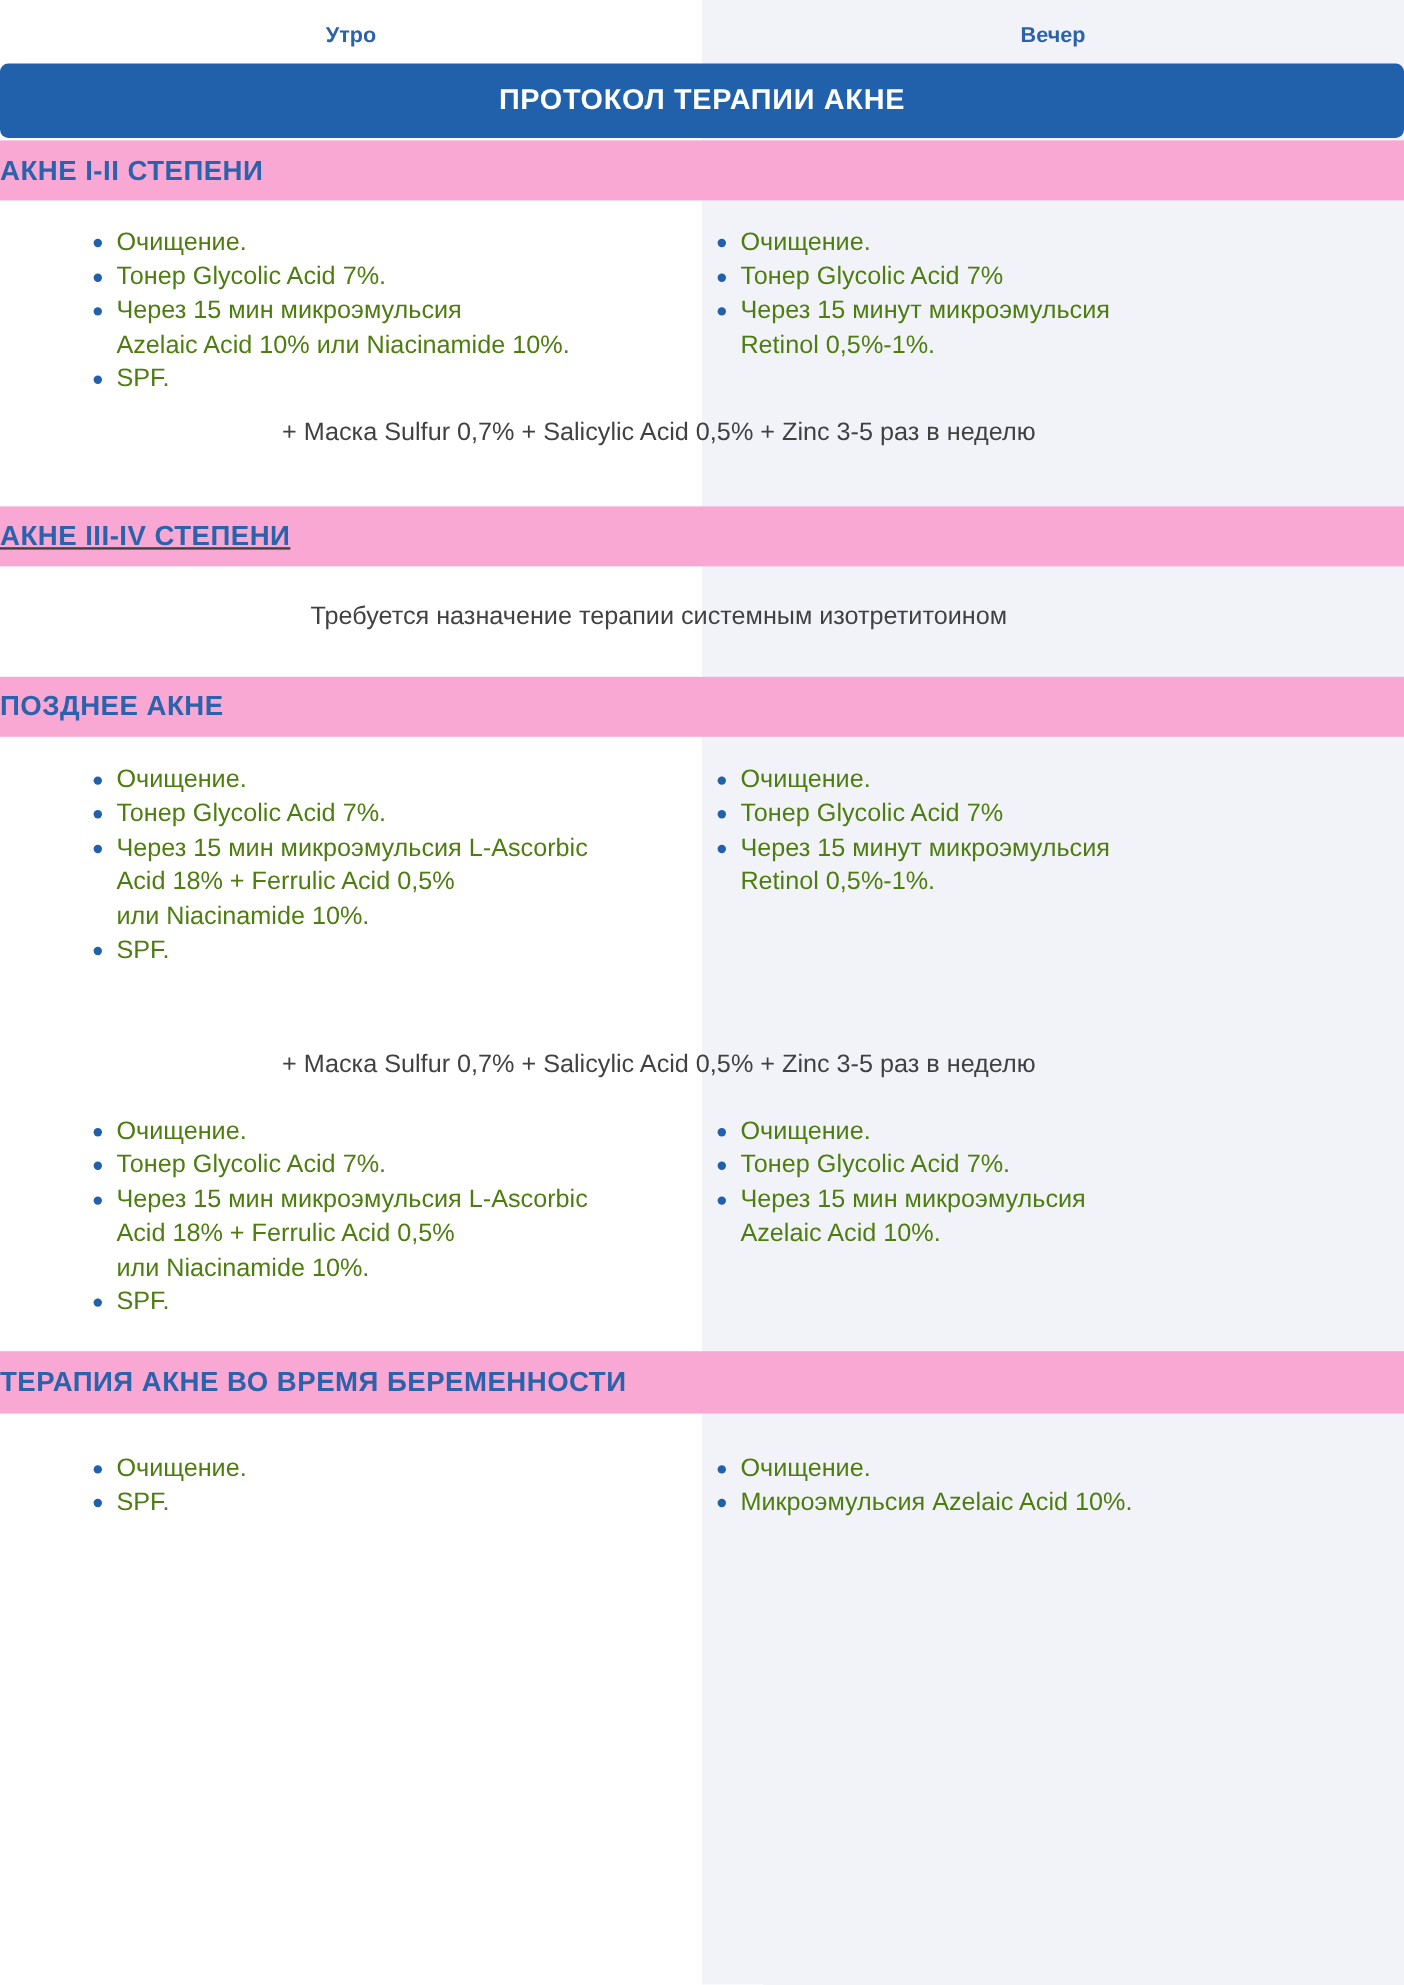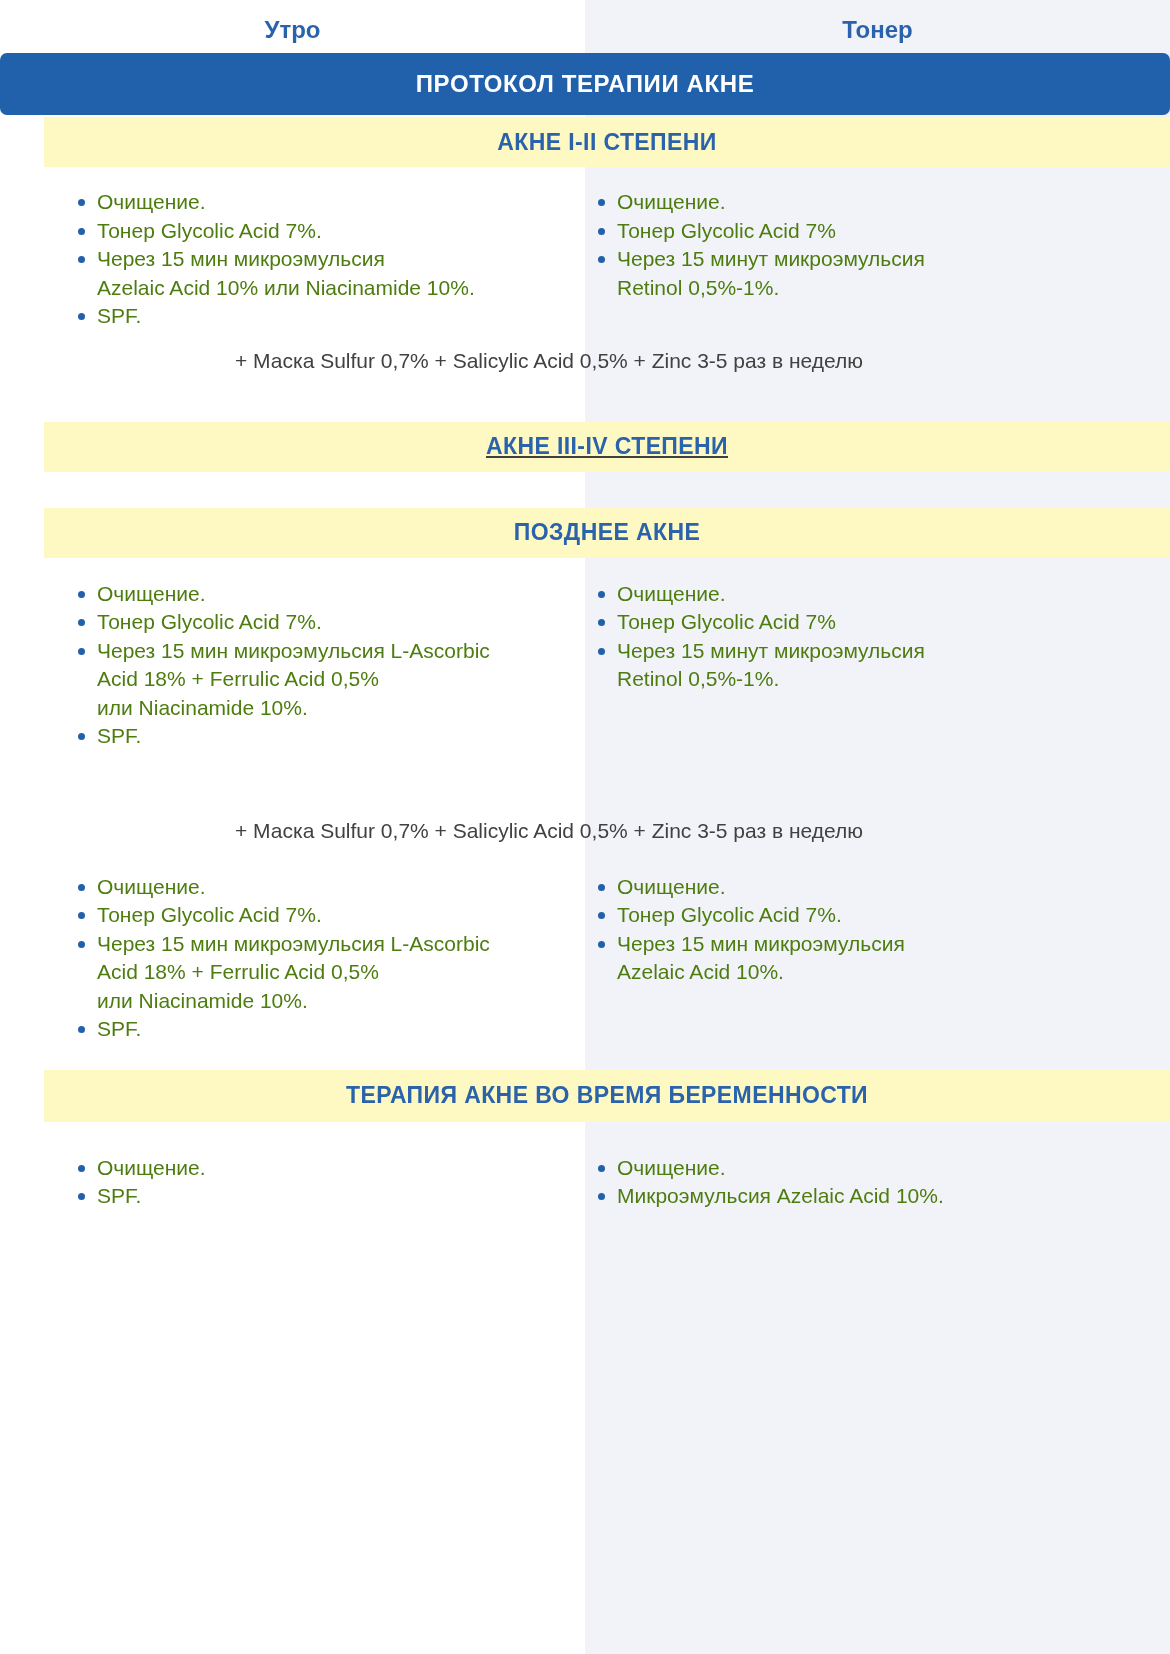--- a/index.html
+++ b/index.html
@@ -17,35 +17,35 @@
     left: 585px; top: 0;
     width: 585px; height: 100%;
     background: #f2f3f9;
     z-index: 0;
   }
   .content { position: relative; z-index: 1; }
 
   .daypart-header { display: flex; height: 53px; align-items: center; }
   .daypart-cell {
     width: 585px; text-align: center;
-    font-size: 24px; font-weight: 700; color: #2a63ab;
+    font-size: 18px; font-weight: 700; color: #2a63ab;
     padding-top: 6px;
   }
 
   .main-banner {
     height: 62px; background: #2160ab; border-radius: 7px;
     display: flex; align-items: center; justify-content: center;
   }
   .main-banner-title {
     color: #ffffff; font-size: 24px; font-weight: 700; letter-spacing: 0.6px;
   }
 
   .section-band {
-    height: 50px; background: #fef9c3;
-    display: flex; align-items: center; justify-content: center; margin-left: 44px;
+    height: 50px; background: #f9a8d4;
+    display: flex; align-items: center; justify-content: flex-start;
   }
   .section-band .band-title {
     color: #2a63ab; font-size: 23px; font-weight: 700; letter-spacing: 0.4px;
   }
   .band-akne12 { margin-top: 2px; }
   .band-akne34 { margin-top: 47px; text-decoration: underline; }
   .band-late   { margin-top: 36px; }
   .band-corr   { margin-top: 36px; height: 56px; }
   .band-preg   { margin-top: 26px; height: 52px; }
 
@@ -91,21 +91,21 @@
 </head>
 <body>
 
 <div class="page">
   <div class="evening-panel"></div>
 
   <div class="content">
 
     <div class="daypart-header">
       <div class="daypart-cell">Утро</div>
-      <div class="daypart-cell">Тонер</div>
+      <div class="daypart-cell">Вечер</div>
     </div>
 
     <div class="main-banner">
       <span class="main-banner-title">ПРОТОКОЛ ТЕРАПИИ АКНЕ</span>
     </div>
 
     <div class="section-band band-akne12">
       <span class="band-title">АКНЕ I-II СТЕПЕНИ</span>
     </div>
     <div class="cols cols-akne12">
@@ -125,20 +125,21 @@
           <li>Через 15 минут микроэмульсия
 Retinol 0,5%-1%.</li>
         </ul>
       </div>
     </div>
     <div class="note note-sulfur1">+ Маска Sulfur 0,7% + Salicylic Acid 0,5% + Zinc 3-5 раз в неделю</div>
 
     <div class="section-band band-akne34">
       <span class="band-title">АКНЕ III-IV СТЕПЕНИ</span>
     </div>
+    <div class="note note-iso">Требуется назначение терапии системным изотретитоином</div>
 
     <div class="section-band band-late">
       <span class="band-title">ПОЗДНЕЕ АКНЕ</span>
     </div>
     <div class="cols cols-late">
       <div class="col col-morning">
         <ul class="bullets">
           <li>Очищение.</li>
           <li>Тонер Glycolic Acid 7%.</li>
           <li>Через 15 мин микроэмульсия L-Ascorbic

